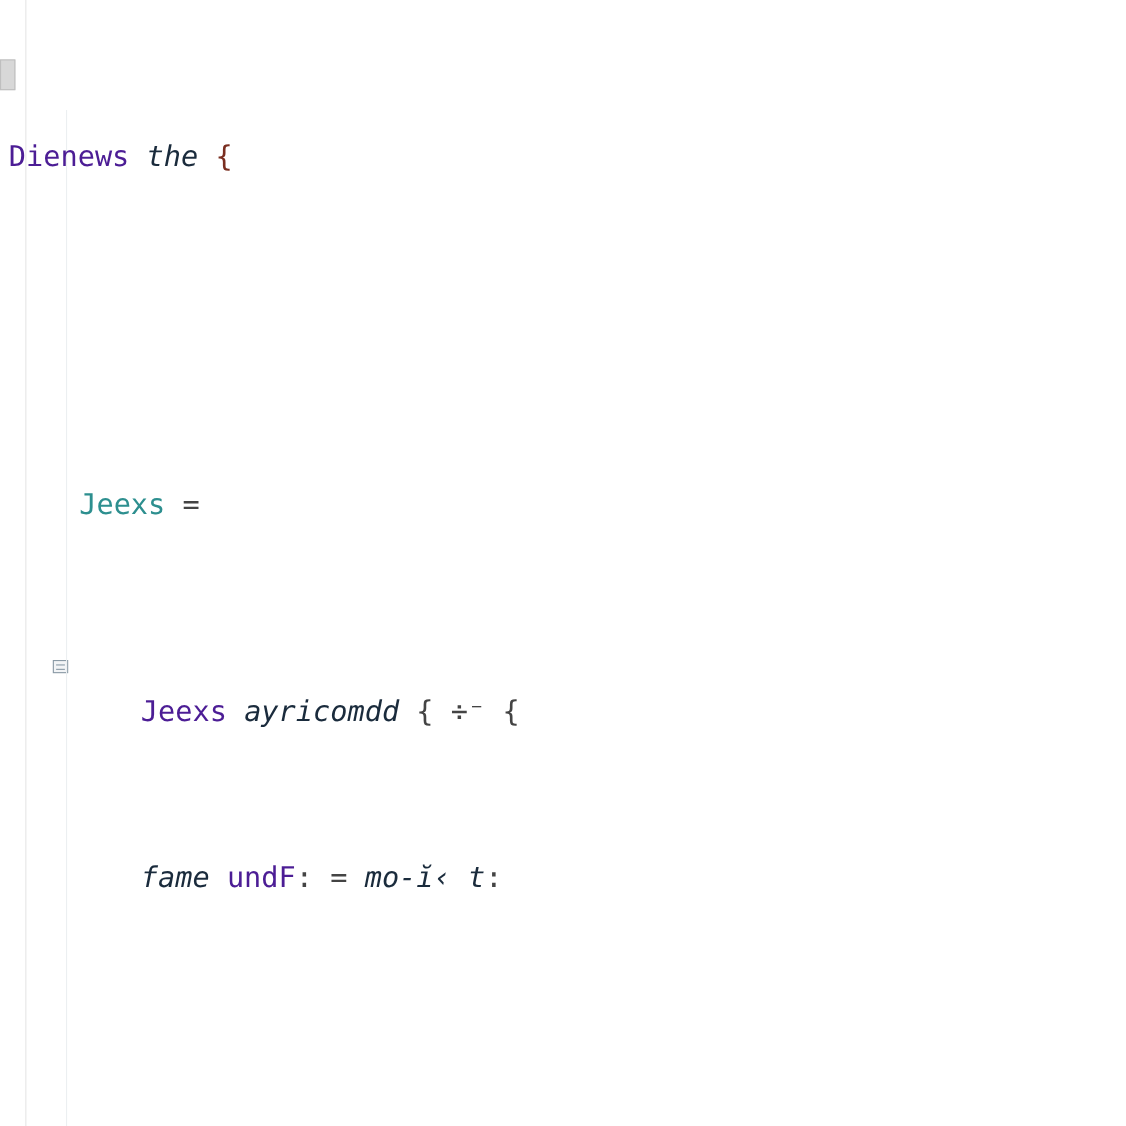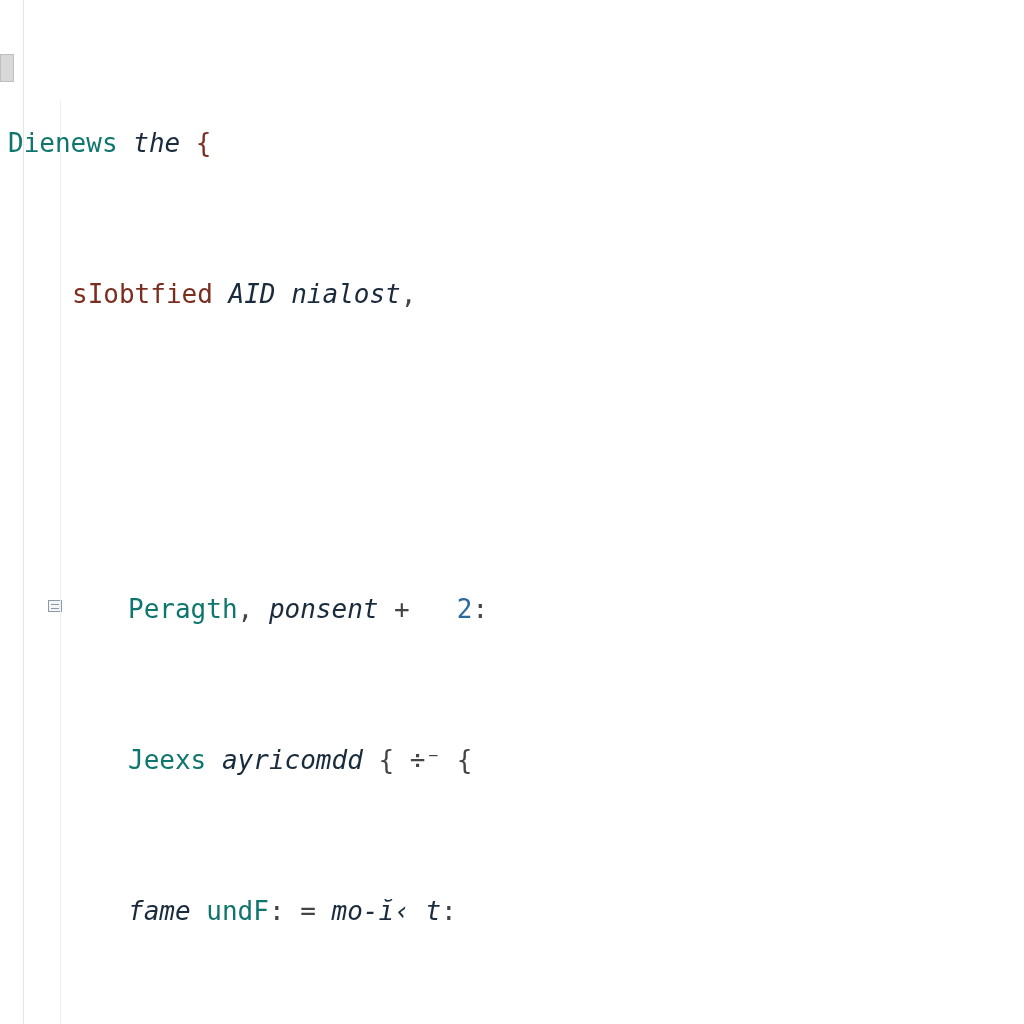--- a/index.html
+++ b/index.html
@@ -66,47 +66,46 @@
     top: 12px;
     right: 12px;
     white-space: pre;
   }
   .line { display: block; }
 
   .i0 { padding-left: 8px; }
   .i1 { padding-left: 72px; }
   .i2 { padding-left: 128px; }
 
-  .kw   { color: #0f766e; }      
+  .kw   { color: #4c1d95; }      
   .dark { color: #1a2b3c; font-style: italic; }      
   .brk  { color: #7a2e20; }      
   .num  { color: #2a6aa0; }
   .op   { color: #444; }
   .sec  { color: #2d8f8f; }      
 
   .spacer { height: 14px; }
 </style>
 </head>
 <body>
 
 <div class="gutter"></div>
 <div class="breakpoint-bar"></div>
 <div class="fold-handle"></div>
 <div class="indent-guide ig1"></div>
 
 <div class="code">
 
   <span class="line i0"><span class="kw">Dienews</span><span class="dark"> the </span><span class="brk">{</span></span>
 
-  <span class="line i1"><span class="brk">sIobtfied</span><span class="dark"> AID</span><span class="dark"> nialost</span><span class="op">,</span></span>
 
   <div class="spacer"></div>
 
+  <span class="line i1"><span class="sec">Jeexs</span><span class="op"> =</span></span>
 
-  <span class="line i2"><span class="kw">Peragth</span><span class="op">,</span><span class="dark"> ponsent</span><span class="op"> +   </span><span class="num">2</span><span class="op">:</span></span>
 
   <span class="line i2"><span class="kw">Jeexs</span><span class="dark"> ayricomdd</span><span class="op"> { ÷⁻ {</span></span>
 
   <span class="line i2"><span class="dark">fame</span><span class="kw"> undF</span><span class="op">: = </span><span class="dark">mo-ĭ‹ t</span><span class="op">:</span></span>
 
   
 
   
 
   

